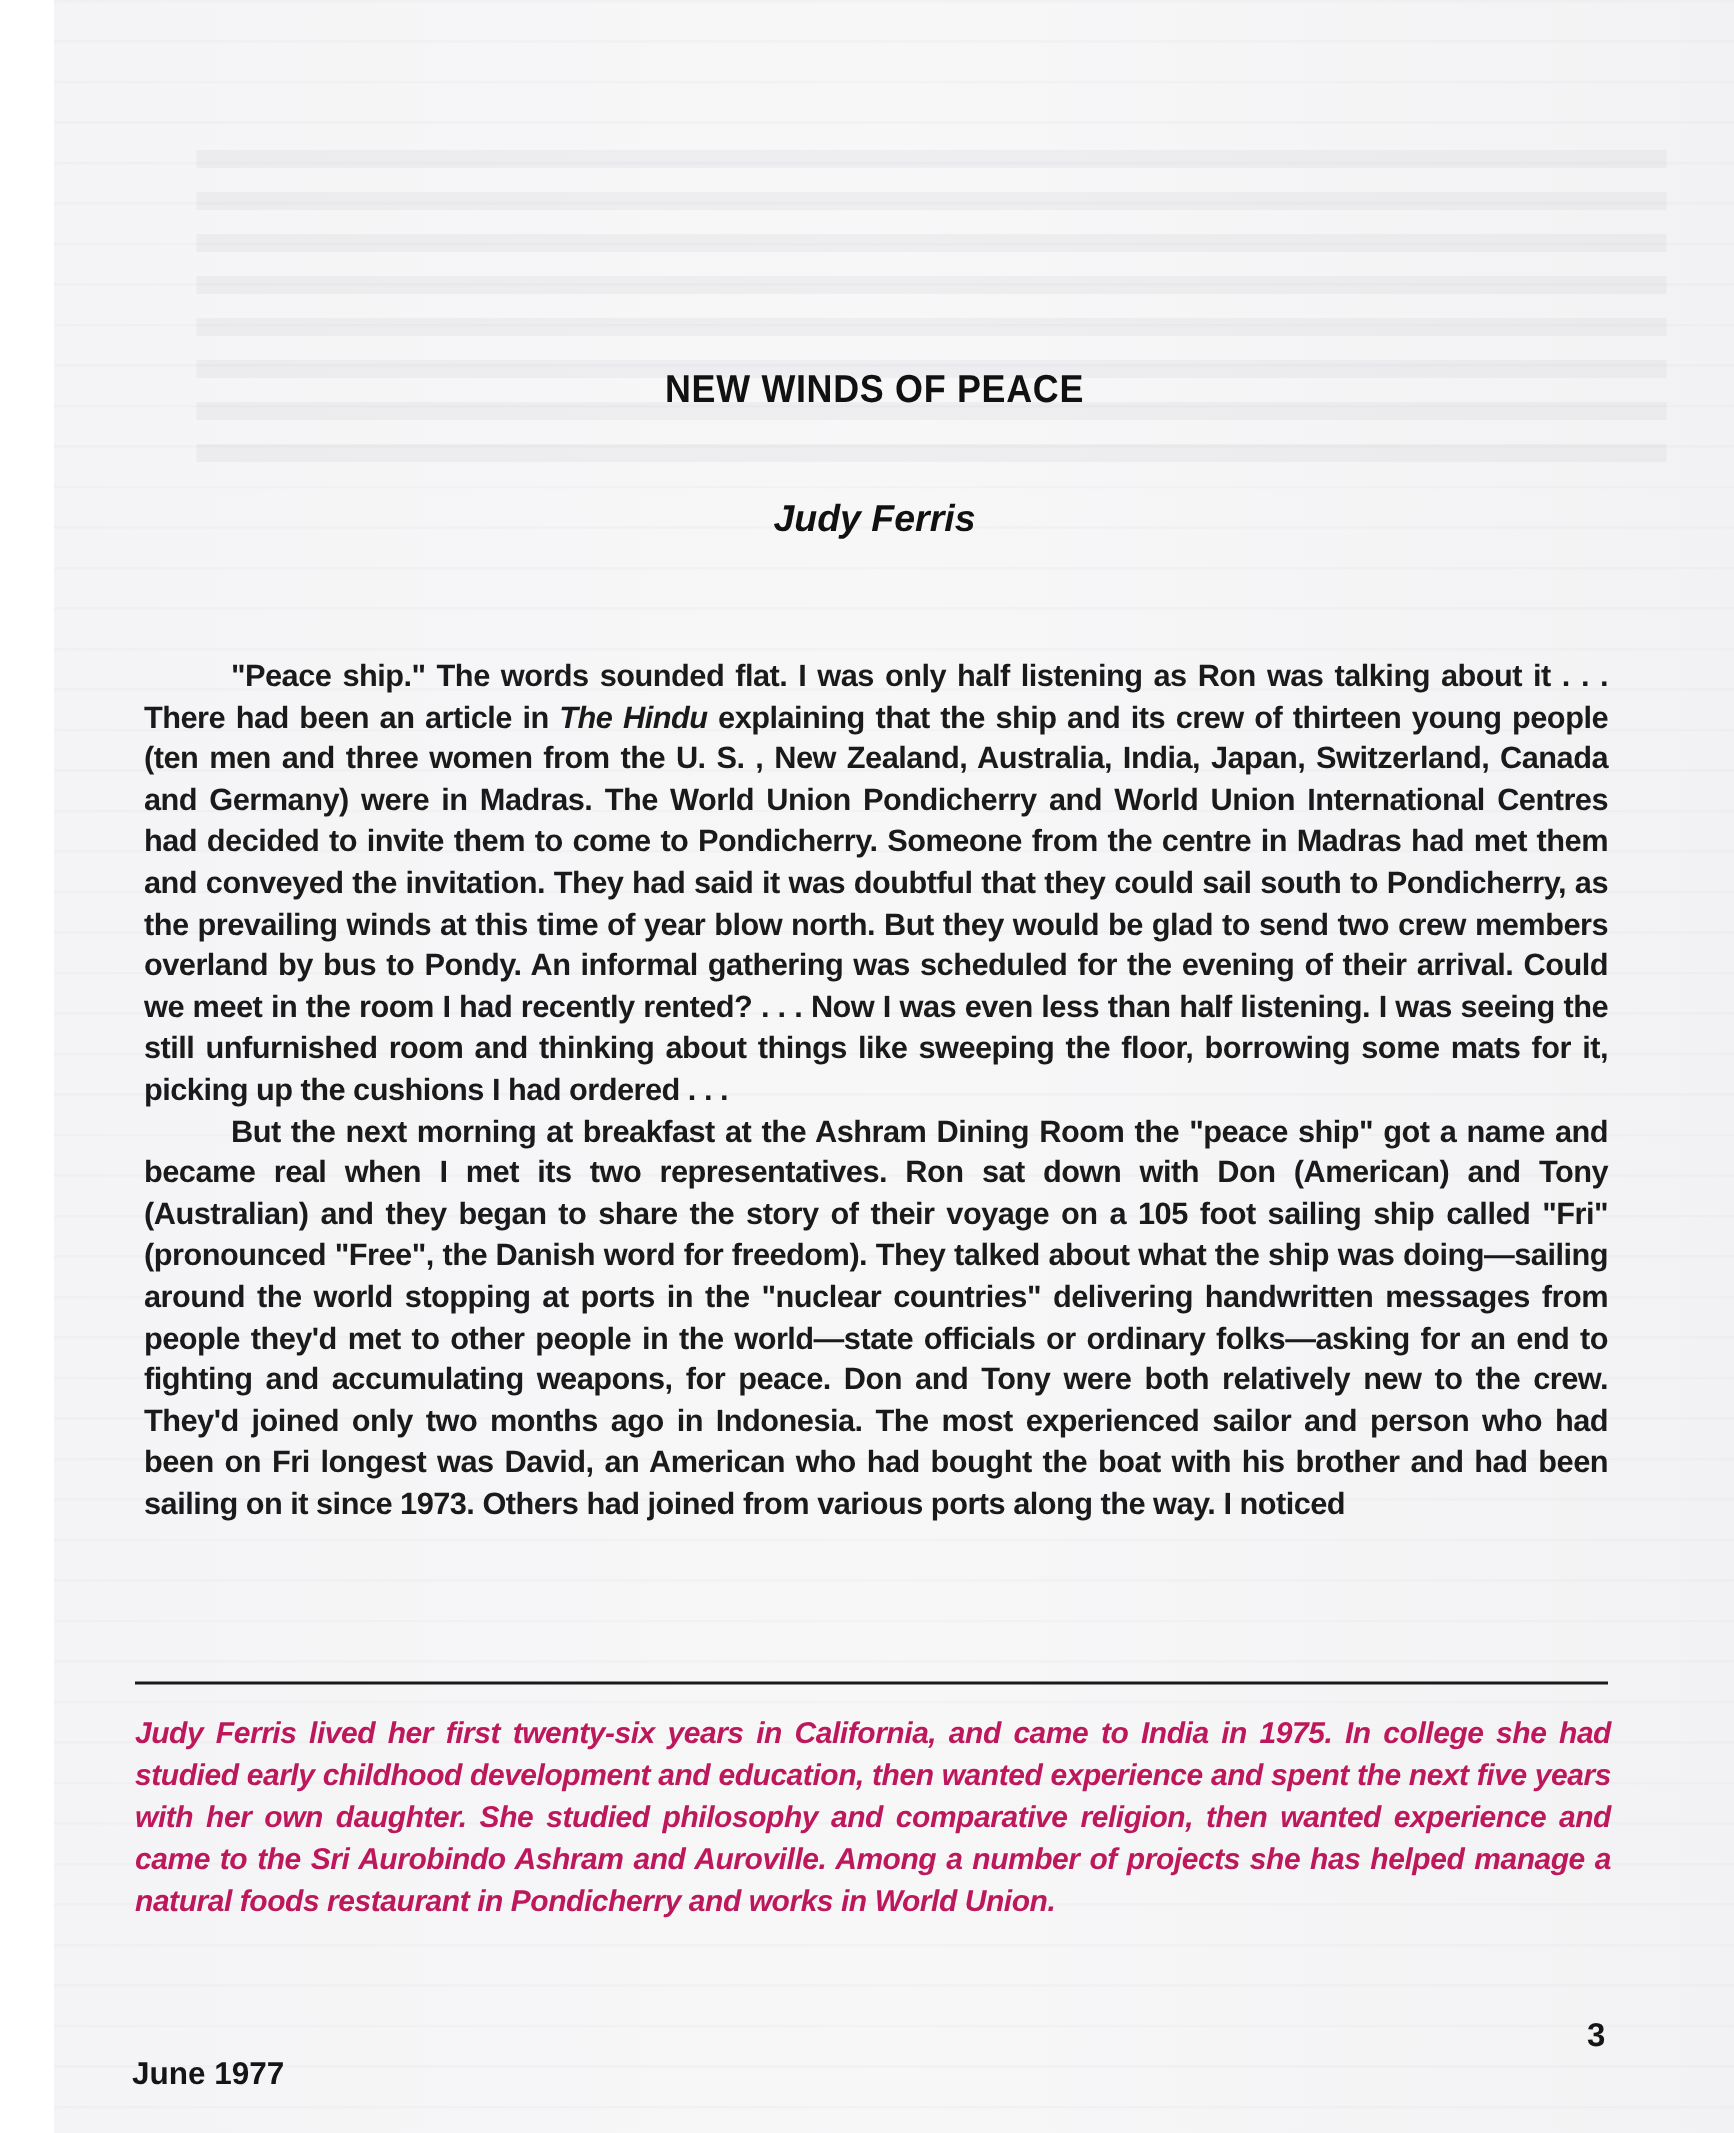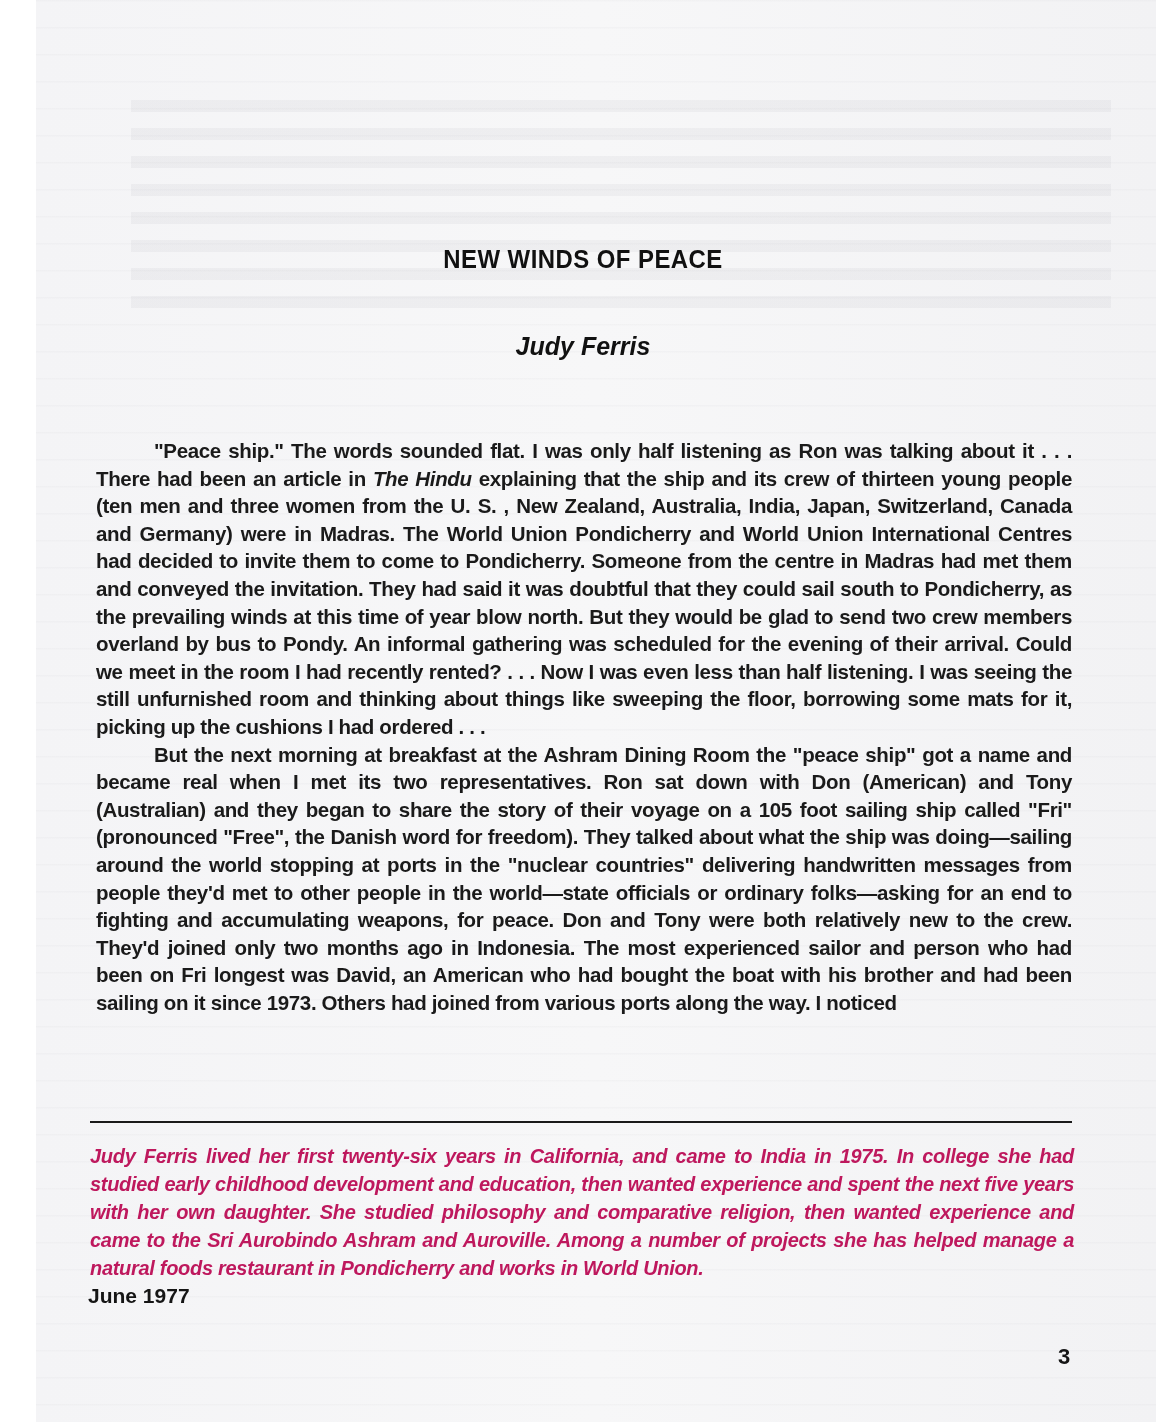--- a/index.html
+++ b/index.html
@@ -98,21 +98,21 @@
       font-weight: bold;
       font-size: 20px;
       line-height: 28px;
       color: #be185d;
       text-align: justify;
       letter-spacing: -0.3px;
     }
     .footer-date {
       position: absolute;
       left: 88px;
-      top: 1284px;
+      top: 1371px;
       font-weight: bold;
       font-size: 21px;
       color: #151515;
     }
     .footer-page {
       position: absolute;
       left: 1058px;
       top: 1344px;
       font-weight: bold;
       font-size: 22px;

